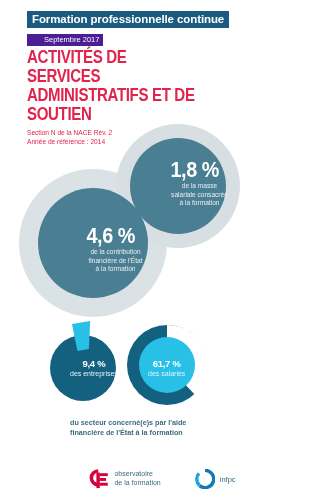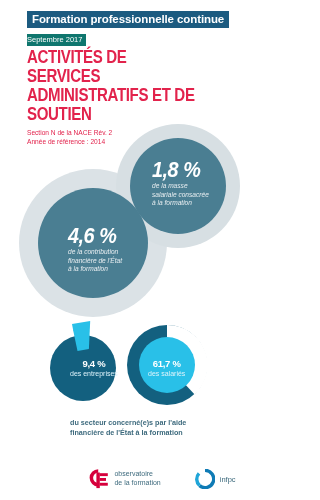--- a/index.html
+++ b/index.html
@@ -28,24 +28,24 @@
     color: #ffffff;
     font-weight: bold;
     font-size: 11.5px;
     letter-spacing: -0.1px;
     padding: 2px 5px 3px 5px;
     line-height: 12px;
     white-space: nowrap;
   }
   #banner-date {
     display: inline-block;
-    background: #0f766e;
+    background: #4c1d95;
     color: #ffffff;
     font-size: 7.5px;
-    padding: 1px 4px 2px 0;
+    padding: 1px 4px 2px 17px;
     line-height: 9px;
     margin-top: 1px;
     white-space: nowrap;
   }
 
   
   #main-title {
     position: absolute;
     left: 27px;
     top: 48px;
@@ -78,23 +78,22 @@
     width: 255px;
     height: 500px;
     pointer-events: none;
   }
   .ring-outer { fill: #d7dfe3; }
   .ring-outer-2 { fill: #dbe2e6; }
   .disc-inner { fill: #4a7e92; }
 
   .circle-label {
     position: absolute;
-    text-align: left;
-    color: #ffffff;
-    font-style: italic;
+    text-align: center;
+    color: #ffffff;
   }
   .circle-value {
     font-weight: bold;
     letter-spacing: -0.5px;
     transform: scaleX(0.9);
     transform-origin: left center;
   }
   .circle-desc {
     font-size: 6.6px;
     line-height: 8.6px;

